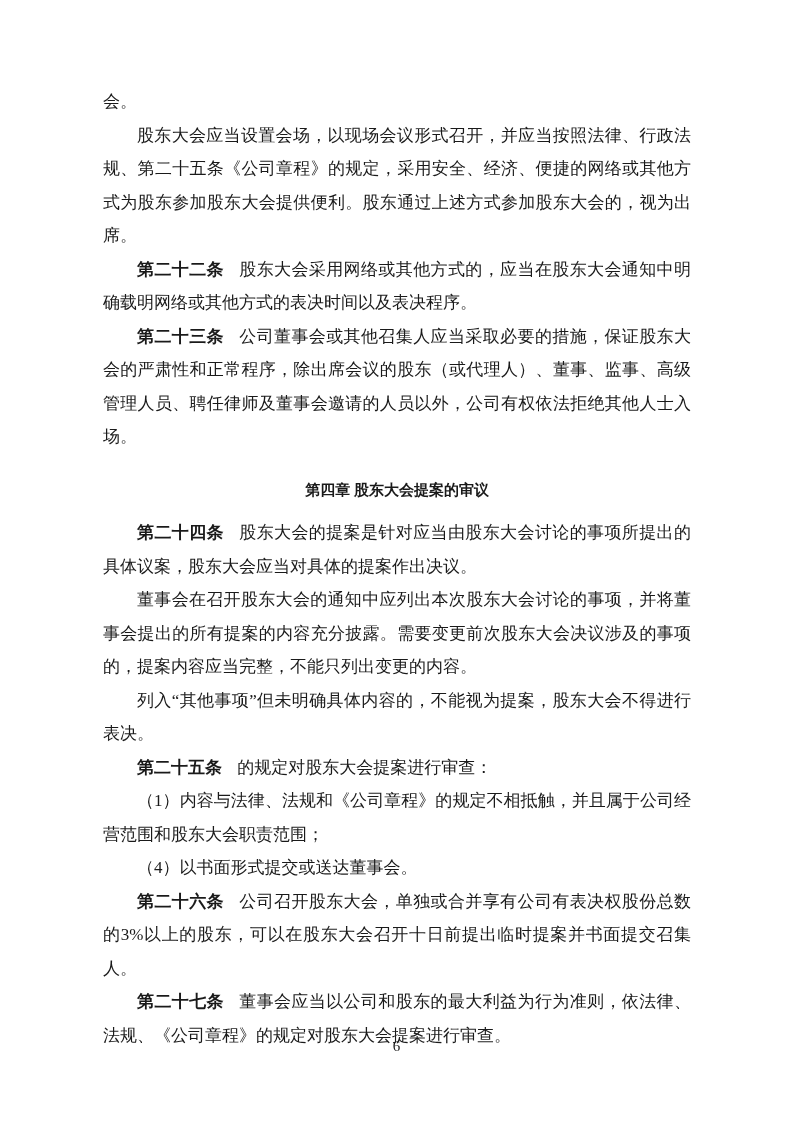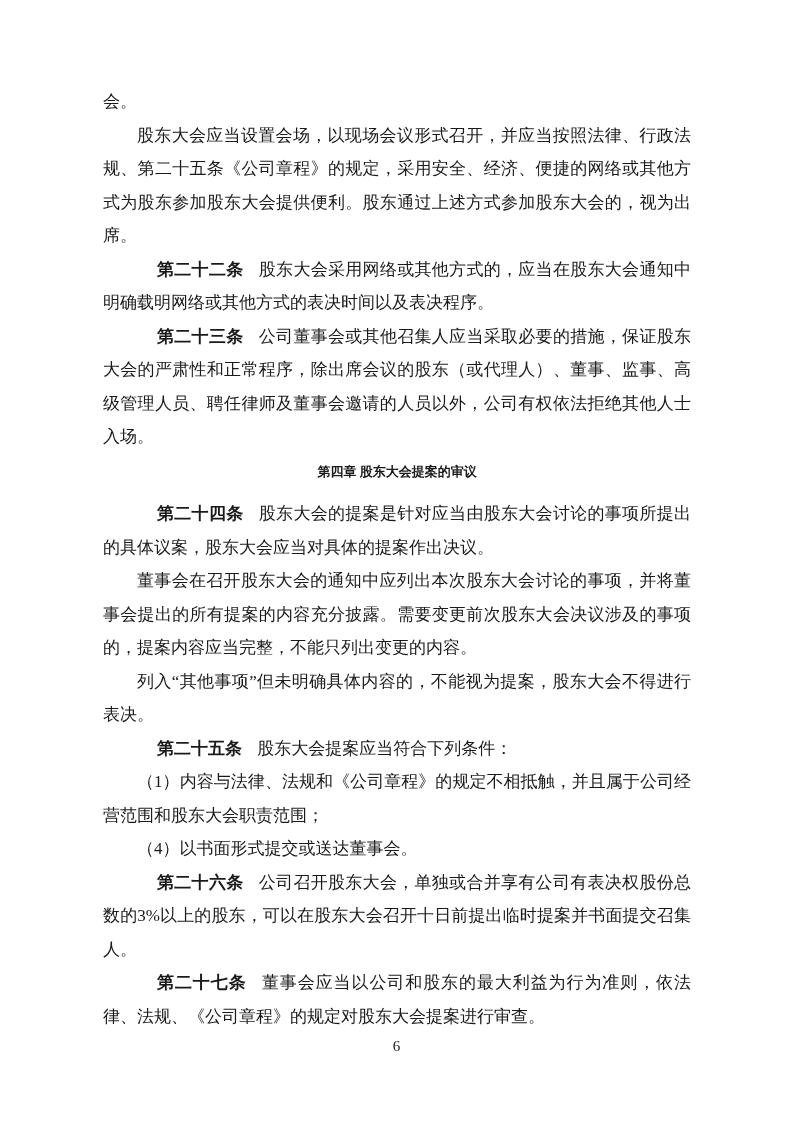--- a/index.html
+++ b/index.html
@@ -27,27 +27,26 @@
   .para {
     margin: 0;
     text-align: justify;
   }
   .indent {
     text-indent: 2em;
   }
   .article-label {
     font-weight: bold;
     margin-right: 0.9em;
-    margin-left: 20px;
   }
   .chapter {
-    margin: 1px 0 9px 0;
+    margin: 20px 0 9px 0;
     text-align: center;
     font-weight: bold;
-    font-size: 13px;
+    font-size: 15px;
   }
   .footer {
     position: absolute;
     top: 1036px;
     left: 0;
     width: 100%;
     text-align: center;
     font-size: 15px;
     line-height: 20px;
     color: #1a1a1a;
@@ -59,20 +58,20 @@
 <div class="page">
   <div class="doc">
       <p class="para">会。</p>
       <p class="para indent">股东大会应当设置会场，以现场会议形式召开，并应当按照法律、行政法规、第二十五条《公司章程》的规定，采用安全、经济、便捷的网络或其他方式为股东参加股东大会提供便利。股东通过上述方式参加股东大会的，视为出席。</p>
       <p class="para indent"><span class="article-label">第二十二条</span><span>股东大会采用网络或其他方式的，应当在股东大会通知中明确载明网络或其他方式的表决时间以及表决程序。</span></p>
       <p class="para indent"><span class="article-label">第二十三条</span><span>公司董事会或其他召集人应当采取必要的措施，保证股东大会的严肃性和正常程序，除出席会议的股东（或代理人）、董事、监事、高级管理人员、聘任律师及董事会邀请的人员以外，公司有权依法拒绝其他人士入场。</span></p>
       <p class="chapter">第四章 股东大会提案的审议</p>
       <p class="para indent"><span class="article-label">第二十四条</span><span>股东大会的提案是针对应当由股东大会讨论的事项所提出的具体议案，股东大会应当对具体的提案作出决议。</span></p>
       <p class="para indent">董事会在召开股东大会的通知中应列出本次股东大会讨论的事项，并将董事会提出的所有提案的内容充分披露。需要变更前次股东大会决议涉及的事项的，提案内容应当完整，不能只列出变更的内容。</p>
       <p class="para indent">列入“其他事项”但未明确具体内容的，不能视为提案，股东大会不得进行表决。</p>
-      <p class="para indent"><span class="article-label">第二十五条</span><span>股东大会提案应当符合下列条件：</span></p>
+      <p class="para indent"><span class="article-label">第二十五条</span><span>的规定对股东大会提案进行审查：</span></p>
       <p class="para indent">（1）内容与法律、法规和《公司章程》的规定不相抵触，并且属于公司经营范围和股东大会职责范围；</p>
       <p class="para indent">（4）以书面形式提交或送达董事会。</p>
       <p class="para indent"><span class="article-label">第二十六条</span><span>公司召开股东大会，单独或合并享有公司有表决权股份总数的3%以上的股东，可以在股东大会召开十日前提出临时提案并书面提交召集人。</span></p>
       <p class="para indent"><span class="article-label">第二十七条</span><span>董事会应当以公司和股东的最大利益为行为准则，依法律、法规、《公司章程》的规定对股东大会提案进行审查。</span></p>
     </div>
   <div class="footer">6</div>
 </div>
 
 </body></html>

